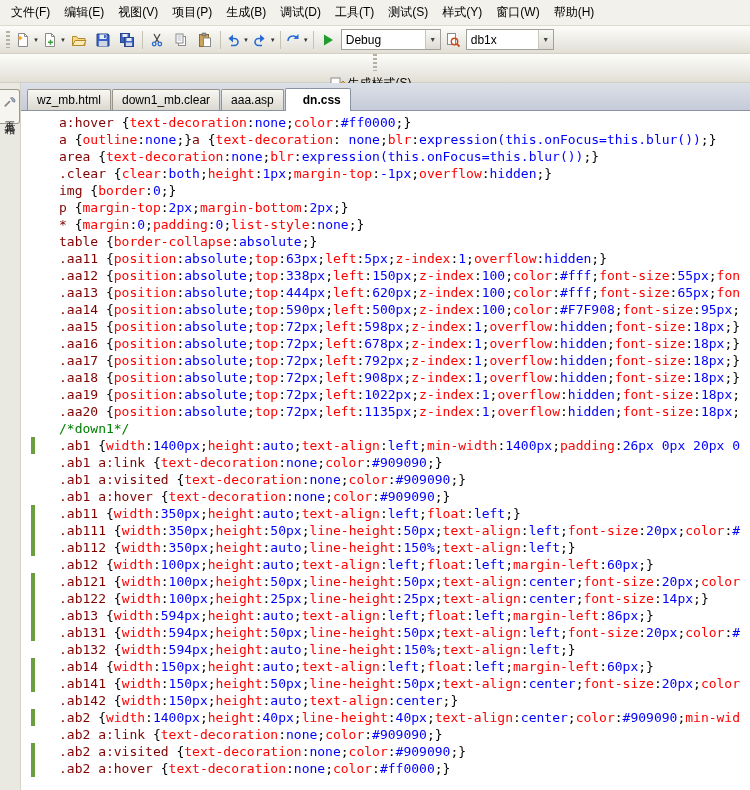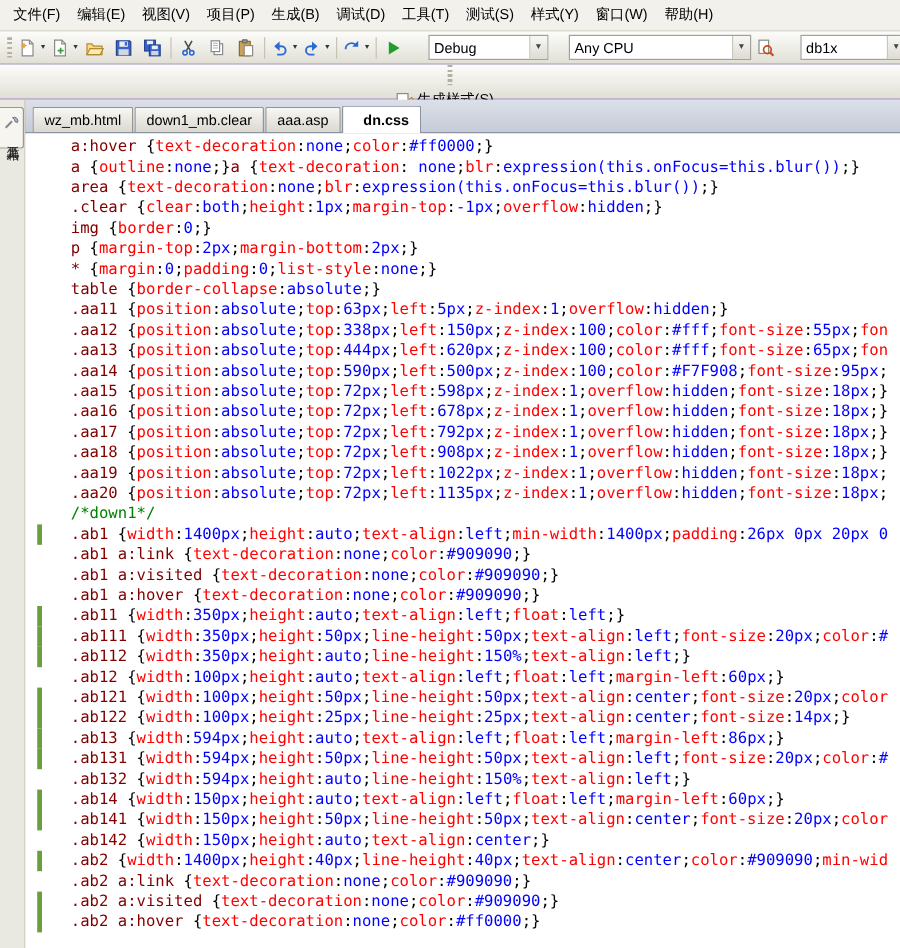--- a/index.html
+++ b/index.html
@@ -1,38 +1,38 @@
 <!DOCTYPE html>
 <html style="--c-sel: #800000; --c-prop: #ff0000; --c-val: #0000ff; --c-com: #008000; --c-pun: #000000; --c-chg: #6b9e3e;"><head>
 <meta charset="utf-8">
 <style>
   * { box-sizing: border-box; margin: 0; padding: 0; }
   html, body { width: 750px; height: 790px; overflow: hidden; }
   body { font-family: "Liberation Sans", "DejaVu Sans", sans-serif; font-size: 12px; color: #000; background: #fff; }
 
-  .ide { width: 750px; height: 790px; display: flex; flex-direction: column; background: #8b5cf6; }
+  .ide { width: 750px; height: 790px; display: flex; flex-direction: column; background: #14b8a6; }
 
   
   .menubar { height: 26px; flex: none; display: flex; align-items: stretch; background: #f2f1ec; padding-left: 4px; border-bottom: 1px solid #ddd9cf; }
   .menu-item { display: flex; align-items: center; padding: 0 7px; cursor: default; white-space: nowrap; }
 
   
   .toolbar { flex: none; display: flex; align-items: center; gap: 1px; padding: 0 3px; background: linear-gradient(#fcfcfa, #ecebe4 60%, #e1dfd5); border-bottom: 1px solid #d2cfc3; }
   .toolbar.standard { height: 28px; }
   .toolbar.styletb  { height: 29px; flex-direction: column; }
   .grip { width: 4px; height: 17px; margin: 0 3px; flex: none;
           background: repeating-linear-gradient(#b4b1a4 0 2px, transparent 2px 4px); }
   .tb-sep { width: 1px; height: 18px; background: #c6c3b6; margin: 0 2px; flex: none; }
   .tb-btn { height: 22px; min-width: 23px; padding: 0 1px; display: flex; align-items: center; justify-content: center; border-radius: 2px; flex: none; }
   .tb-btn svg { display: block; flex: none; }
   .tb-caret { font-size: 6px; color: #333; margin-left: 2px; line-height: 1; }
   .tb-label { margin-left: 3px; white-space: nowrap; }
   .overflow-glyph { font-size: 9px; color: #444; }
 
-  .combo { height: 21px; background: #fff; border: 1px solid #a3a09a; display: flex; align-items: center; font-size: 12px; flex: none; margin-left: 16px; }
+  .combo { height: 21px; background: #fff; border: 1px solid #a3a09a; display: flex; align-items: center; font-size: 12px; flex: none; }
   .combo-text { padding: 0 4px; flex: 1; white-space: nowrap; overflow: hidden; }
   .combo-btn { width: 15px; align-self: stretch; display: flex; align-items: center; justify-content: center;
                background: linear-gradient(#f8f8f6, #dddbd2); border-left: 1px solid #c9c6ba; font-size: 7px; color: #444; }
 
   
   .main-row { flex: 1; display: flex; min-height: 0; }
   .side-channel { width: 21px; flex: none; background: #e9e8e1; border-right: 1px solid #d4d1c6; }
   .side-tab { margin-top: 6px; width: 20px; padding: 5px 0 7px; display: flex; flex-direction: column; align-items: center; gap: 4px;
               background: #f6f5f0; border: 1px solid #9c988c; border-left: none; border-radius: 0 3px 3px 0; }
   .vtext { writing-mode: vertical-rl; text-orientation: upright; font-size: 11px; letter-spacing: 1px; color: #222; }
@@ -184,24 +184,20 @@
       <svg width="16" height="16" viewBox="0 0 16 16">
           <path d="M4 2.5L13 8 4 13.5z" fill="#1f9e2e"></path>
         </svg>
     </div>
 
     <div class="combo" style="width:100px">
       <span class="combo-text">Debug</span>
       <span class="combo-btn">▼</span>
     </div>
 
-    <div class="combo" style="width:152px">
-      <span class="combo-text">Any CPU</span>
-      <span class="combo-btn">▼</span>
-    </div>
 
     <div class="tb-btn">
       <svg width="16" height="16" viewBox="0 0 16 16">
           <rect x="2.5" y="1.5" width="8" height="11" fill="#fff" stroke="#8a8a8a"></rect>
           <circle cx="9.5" cy="9.5" r="3.2" fill="none" stroke="#c84a1a" stroke-width="1.4"></circle>
           <path d="M11.8 11.8L14.5 14.5" stroke="#c84a1a" stroke-width="1.8"></path>
         </svg>
     </div>
 
     <div class="combo" style="width:88px">

